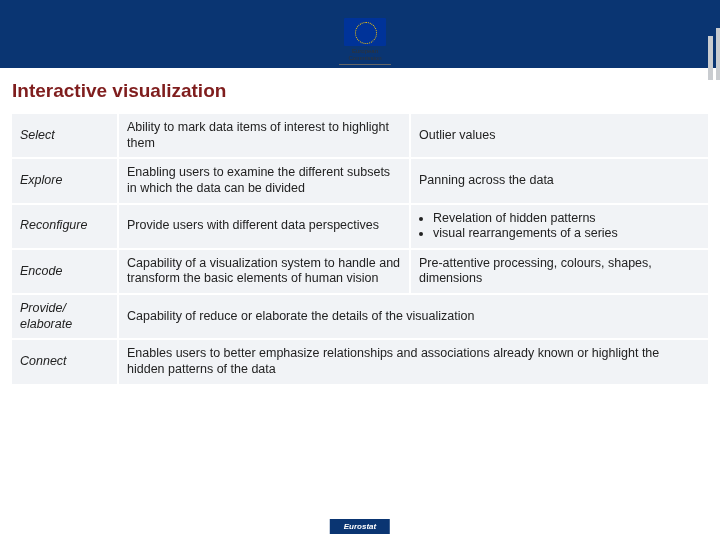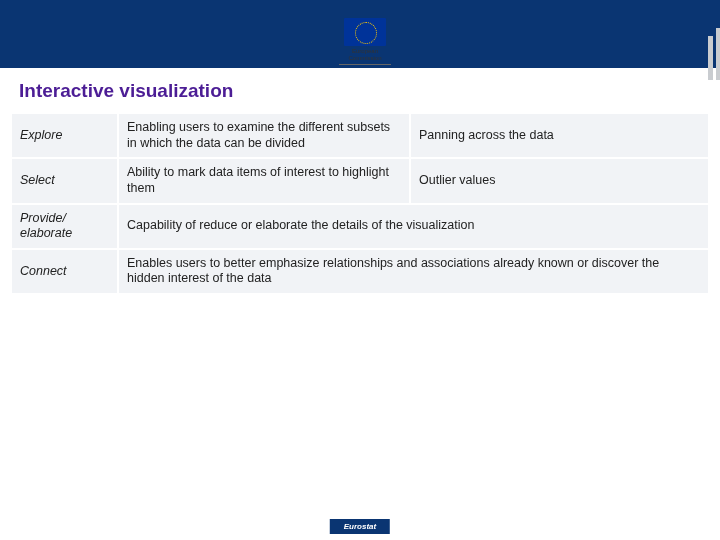--- a/index.html
+++ b/index.html
@@ -65,22 +65,22 @@
   }
   .logo-line {
     width: 52px;
     height: 1px;
     background: #666;
     margin: 3px auto 0 auto;
   }
   .title {
     font-size: 19px;
     font-weight: bold;
-    color: #4c1d95;
-    padding: 12px 0 10px 19px;
+    color: #7f1d1d;
+    padding: 12px 0 10px 12px;
   }
   table.grid {
     width: 700px;
     margin-left: 10px;
     border-collapse: separate;
     border-spacing: 2px;
     table-layout: fixed;
   }
   table.grid td {
     background: #f1f3f6;
@@ -134,39 +134,54 @@
 
 <table class="grid">
   <colgroup>
       <col style="width:105px">
       <col style="width:290px">
       <col>
     </colgroup>
 
   <tbody>
       <tr>
+    <td class="term">Select</td>
+    <td class="desc">Ability to mark data items of interest to highlight them</td>
+    <td class="ex">Outlier values</td>
+  </tr>
+
+  <tr>
     <td class="term">Explore</td>
     <td class="desc">Enabling users to examine the different subsets in which the data can be divided</td>
     <td class="ex">Panning across the data</td>
   </tr>
 
   <tr>
-    <td class="term">Select</td>
-    <td class="desc">Ability to mark data items of interest to highlight them</td>
-    <td class="ex">Outlier values</td>
+    <td class="term">Reconfigure</td>
+    <td class="desc">Provide users with different data perspectives</td>
+    <td class="ex">
+      <ul>
+        <li>Revelation of hidden patterns</li>
+        <li>visual rearrangements of a series</li>
+      </ul>
+    </td>
   </tr>
 
-
+  <tr>
+    <td class="term">Encode</td>
+    <td class="desc">Capability of a visualization system to handle and transform the basic elements of human vision</td>
+    <td class="ex">Pre-attentive processing, colours, shapes, dimensions</td>
+  </tr>
 
   <tr>
     <td class="term">Provide/ elaborate</td>
     <td class="desc" colspan="2">Capability of reduce or elaborate the details of the visualization</td>
   </tr>
 
 
   <tr>
     <td class="term">Connect</td>
-    <td class="desc" colspan="2">Enables users to better emphasize relationships and associations already known or discover the hidden interest of the data</td>
+    <td class="desc" colspan="2">Enables users to better emphasize relationships and associations already known or highlight the hidden patterns of the data</td>
   </tr>
 </tbody>
   </table>
 
 <div class="footer-badge">Eurostat</div>
 
 </body></html>

